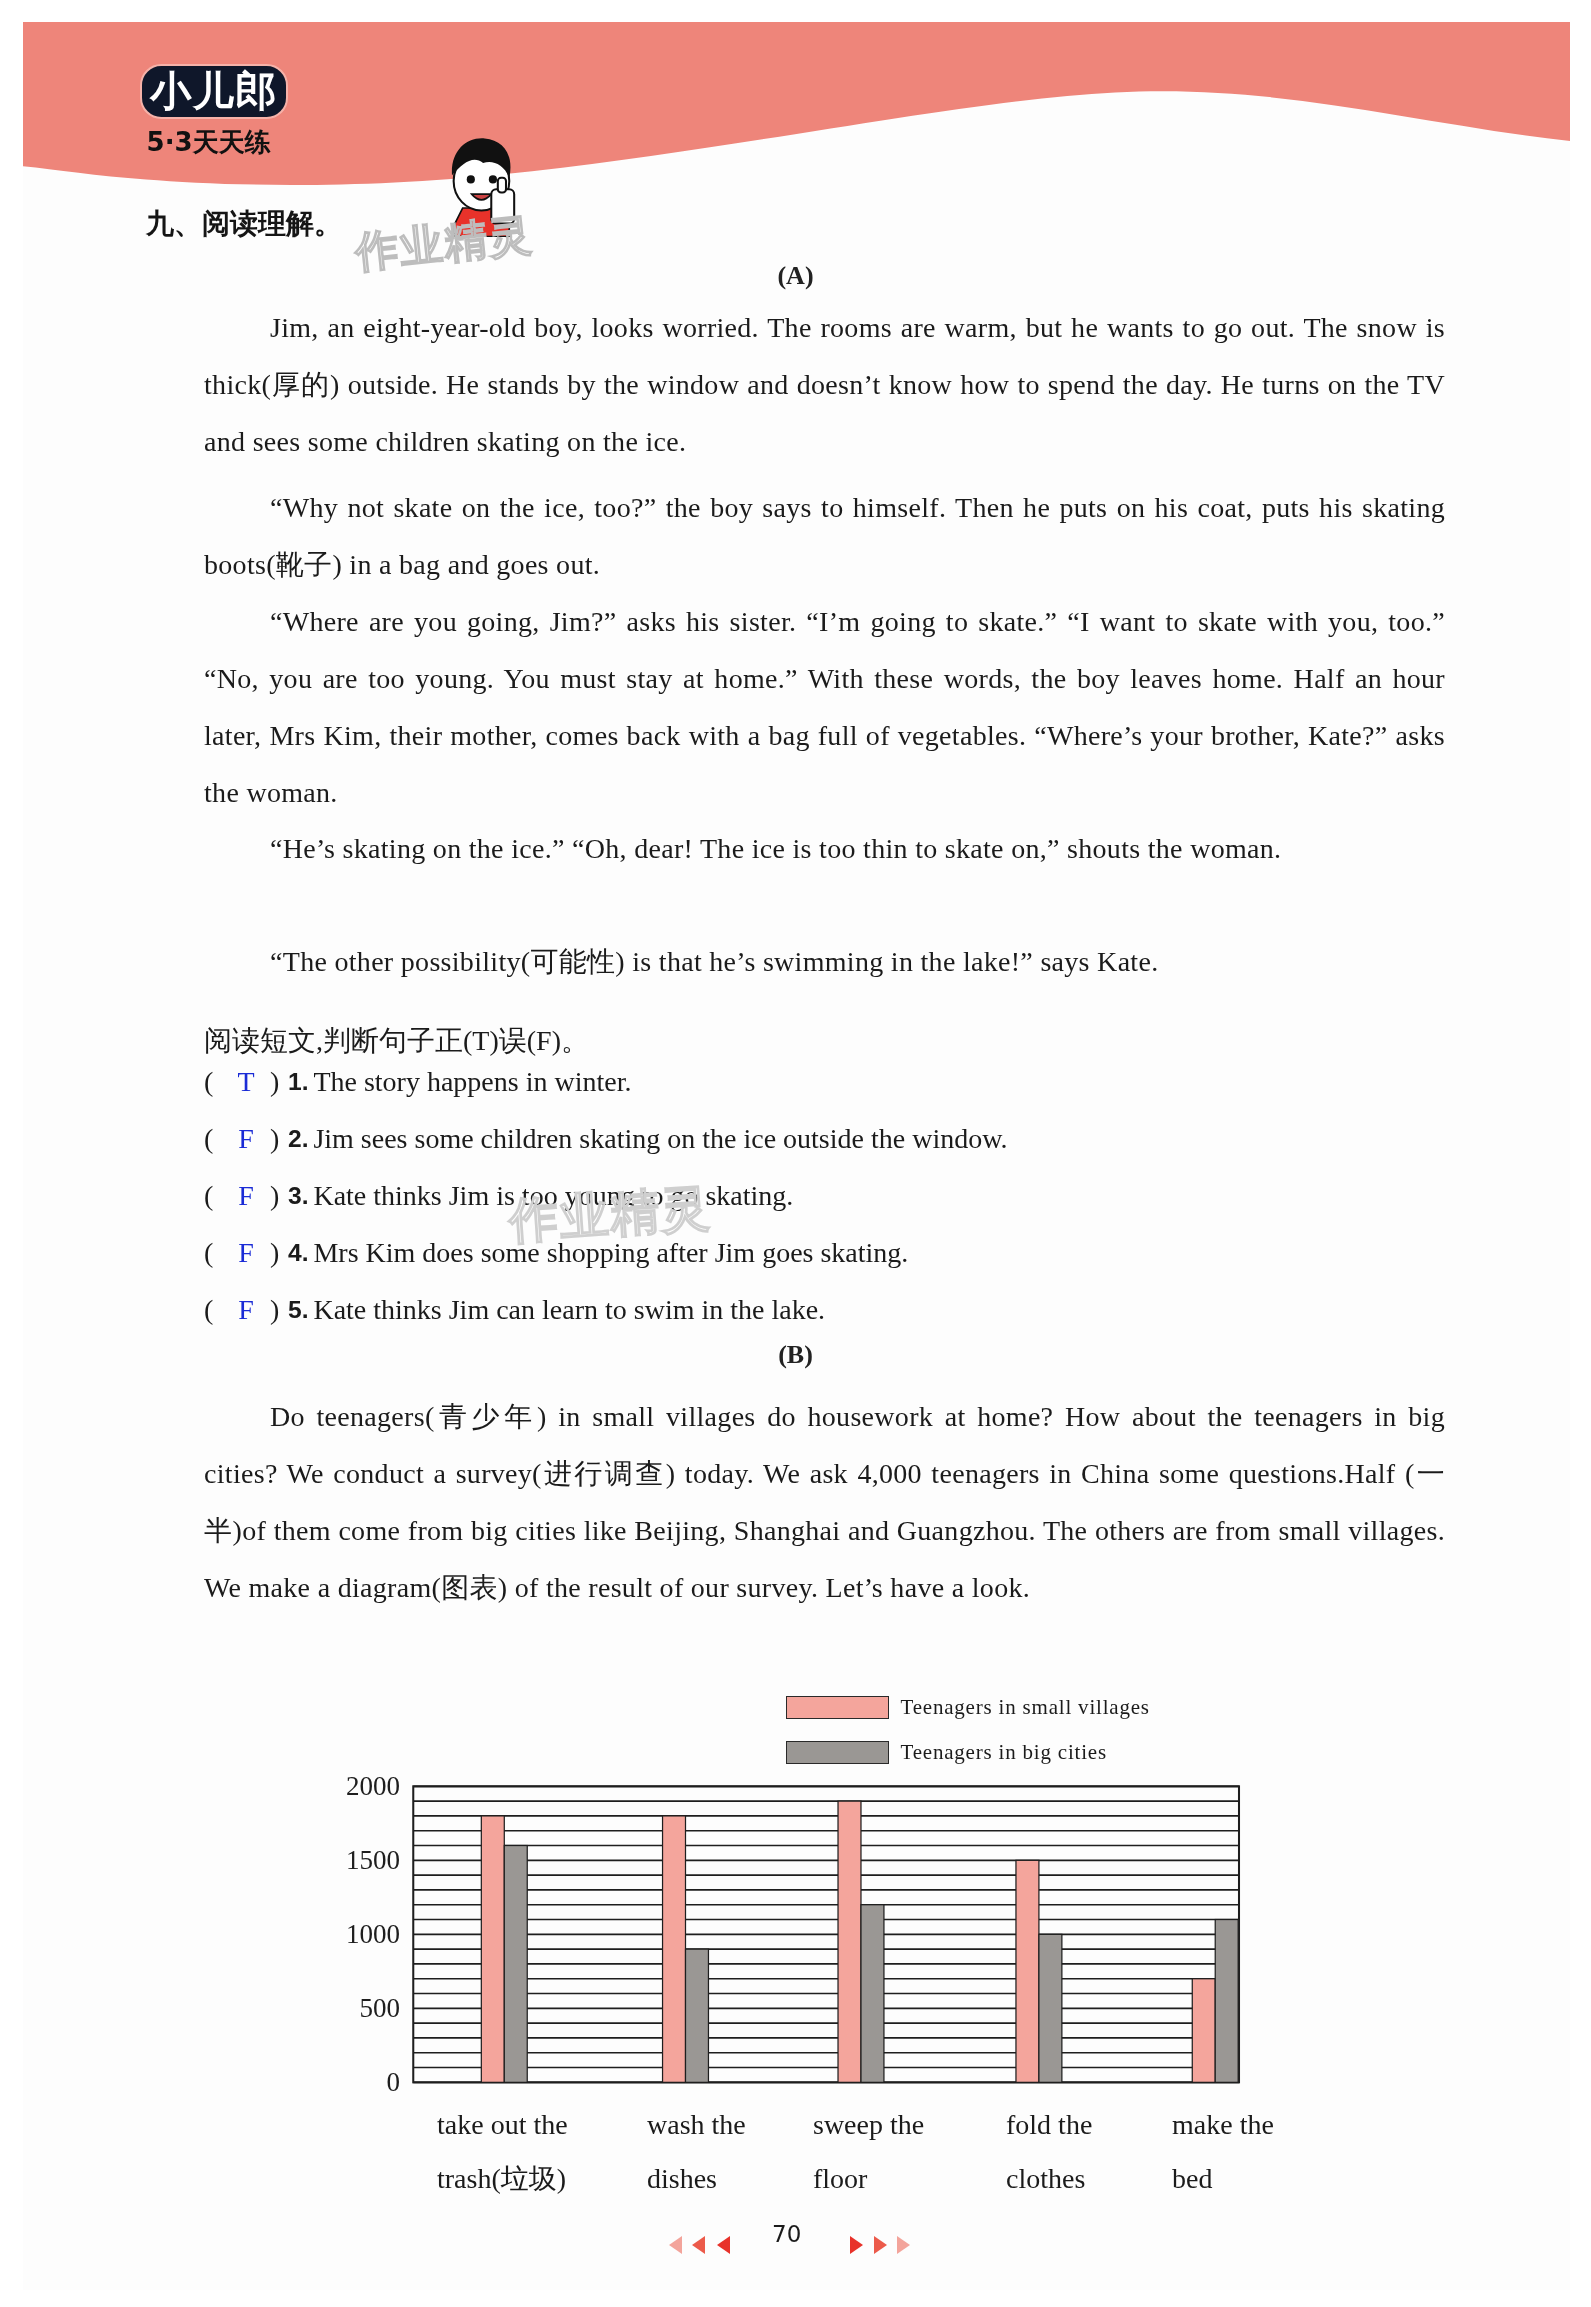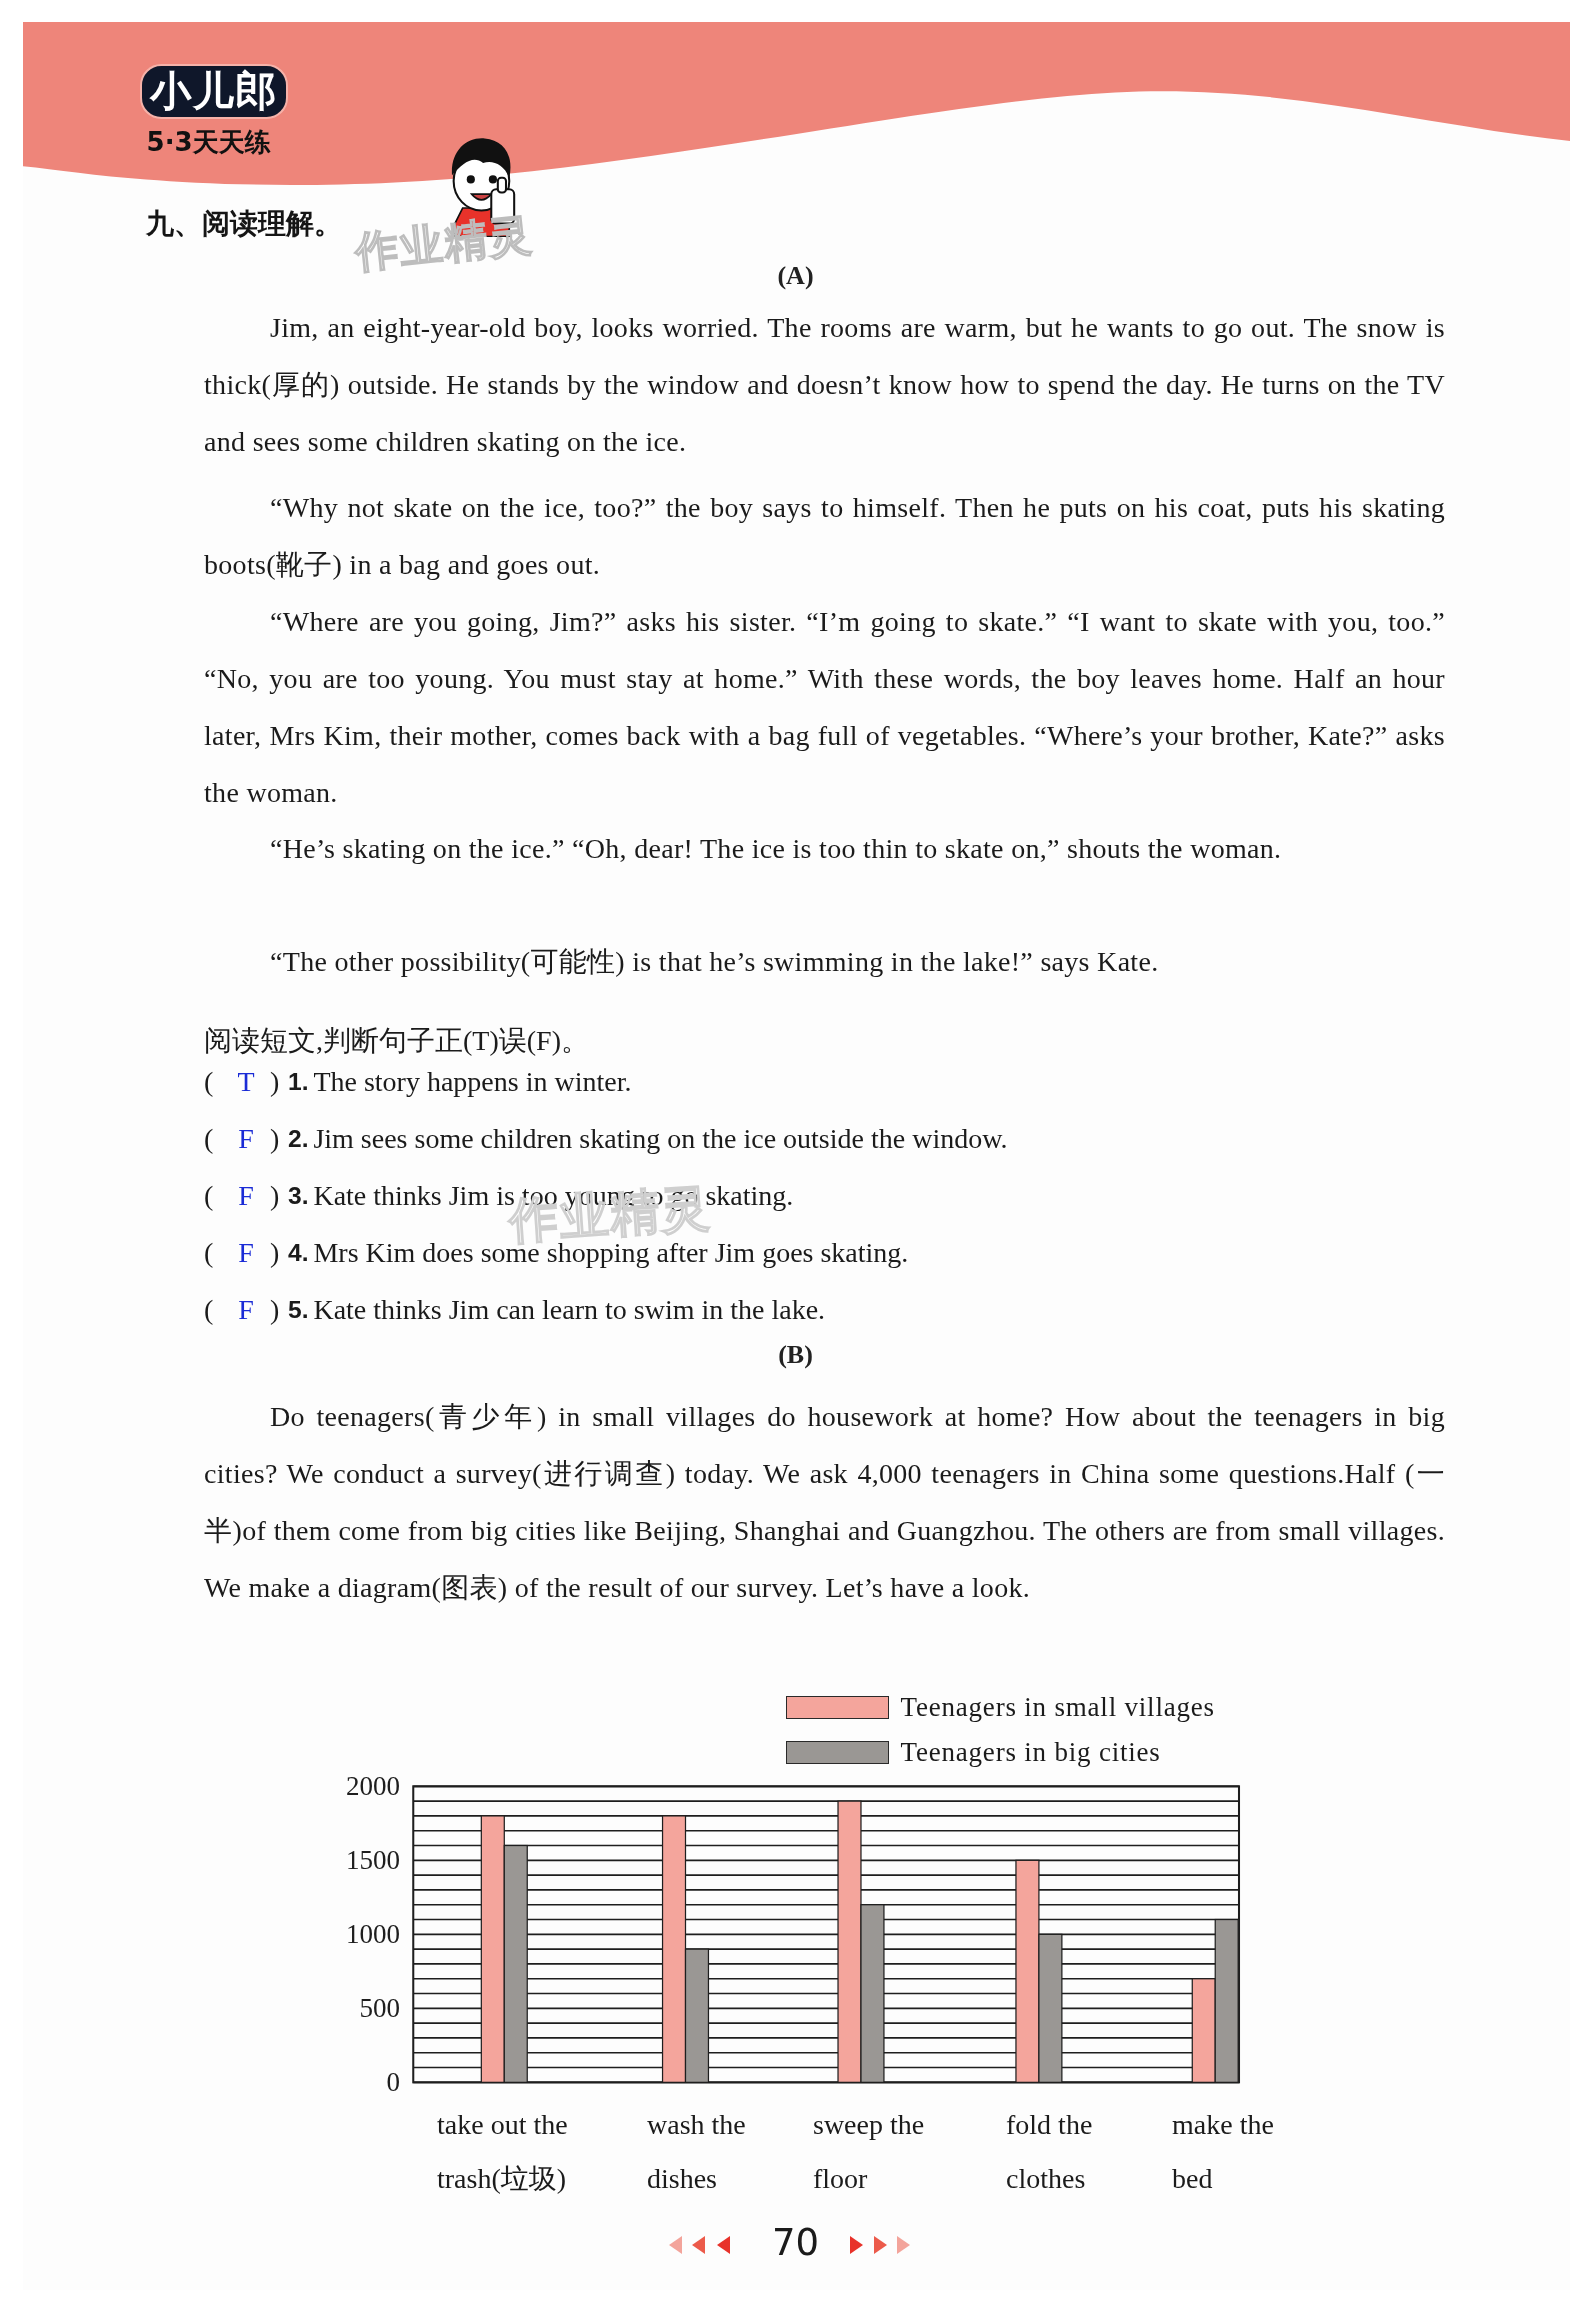--- a/index.html
+++ b/index.html
@@ -53,31 +53,31 @@
   .instruction { position: absolute; left: 204px; font-size: 28px; color: #1b1b1b; }
   .q-list { position: absolute; left: 204px; top: 1053px; }
   .q-row { height: 57px; display: flex; align-items: center; font-size: 28px; color: #1b1b1b; white-space: nowrap; }
   .q-paren { display: inline-block; width: 18px; }
   .q-answer { display: inline-block; width: 48px; text-align: center; color: #1a2bd6; }
   .q-num { font-family: "Liberation Sans", sans-serif; font-weight: bold; font-size: 24.6px; margin-right: 4.9px; }
 
   .legend { position: absolute; left: 786px; top: 1685px; }
   .legend-row { display: flex; align-items: center; height: 45px; }
   .legend-swatch { width: 103px; height: 23px; border: 1.6px solid #2a2a2a; margin-right: 11.5px; box-sizing: border-box; }
-  .legend-label { font-size: 27px; color: #1b1b1b; letter-spacing: 0.8px; }
+  .legend-label { font-size: 21px; color: #1b1b1b; letter-spacing: 0.8px; }
 
   #chart { position: absolute; left: 312px; top: 1765px; }
   .xlabels { position: absolute; top: 2098px; left: 0; width: 1591px; }
   .xlabel {
     position: absolute; font-size: 28px; line-height: 54px; color: #1b1b1b; white-space: pre-line;
   }
   .page-footer { position: absolute; top: 2221px; left: 0; width: 1591px; height: 49px; }
   .page-num {
     position: absolute; left: 772px; top: 2; font-family: "DejaVu Sans", sans-serif;
-    font-size: 37px; color: #1b1b1b;
+    font-size: 23px; color: #1b1b1b;
   }
   .arrow { position: absolute; top: 14.8px; width: 0; height: 0; border-top: 9px solid transparent; border-bottom: 9px solid transparent; }
   .al { border-right: 13px solid #e8322a; }
   .ar { border-left: 13px solid #e8322a; }
 </style>
 </head>
 <body>
 
 <div class="page"></div>
 

